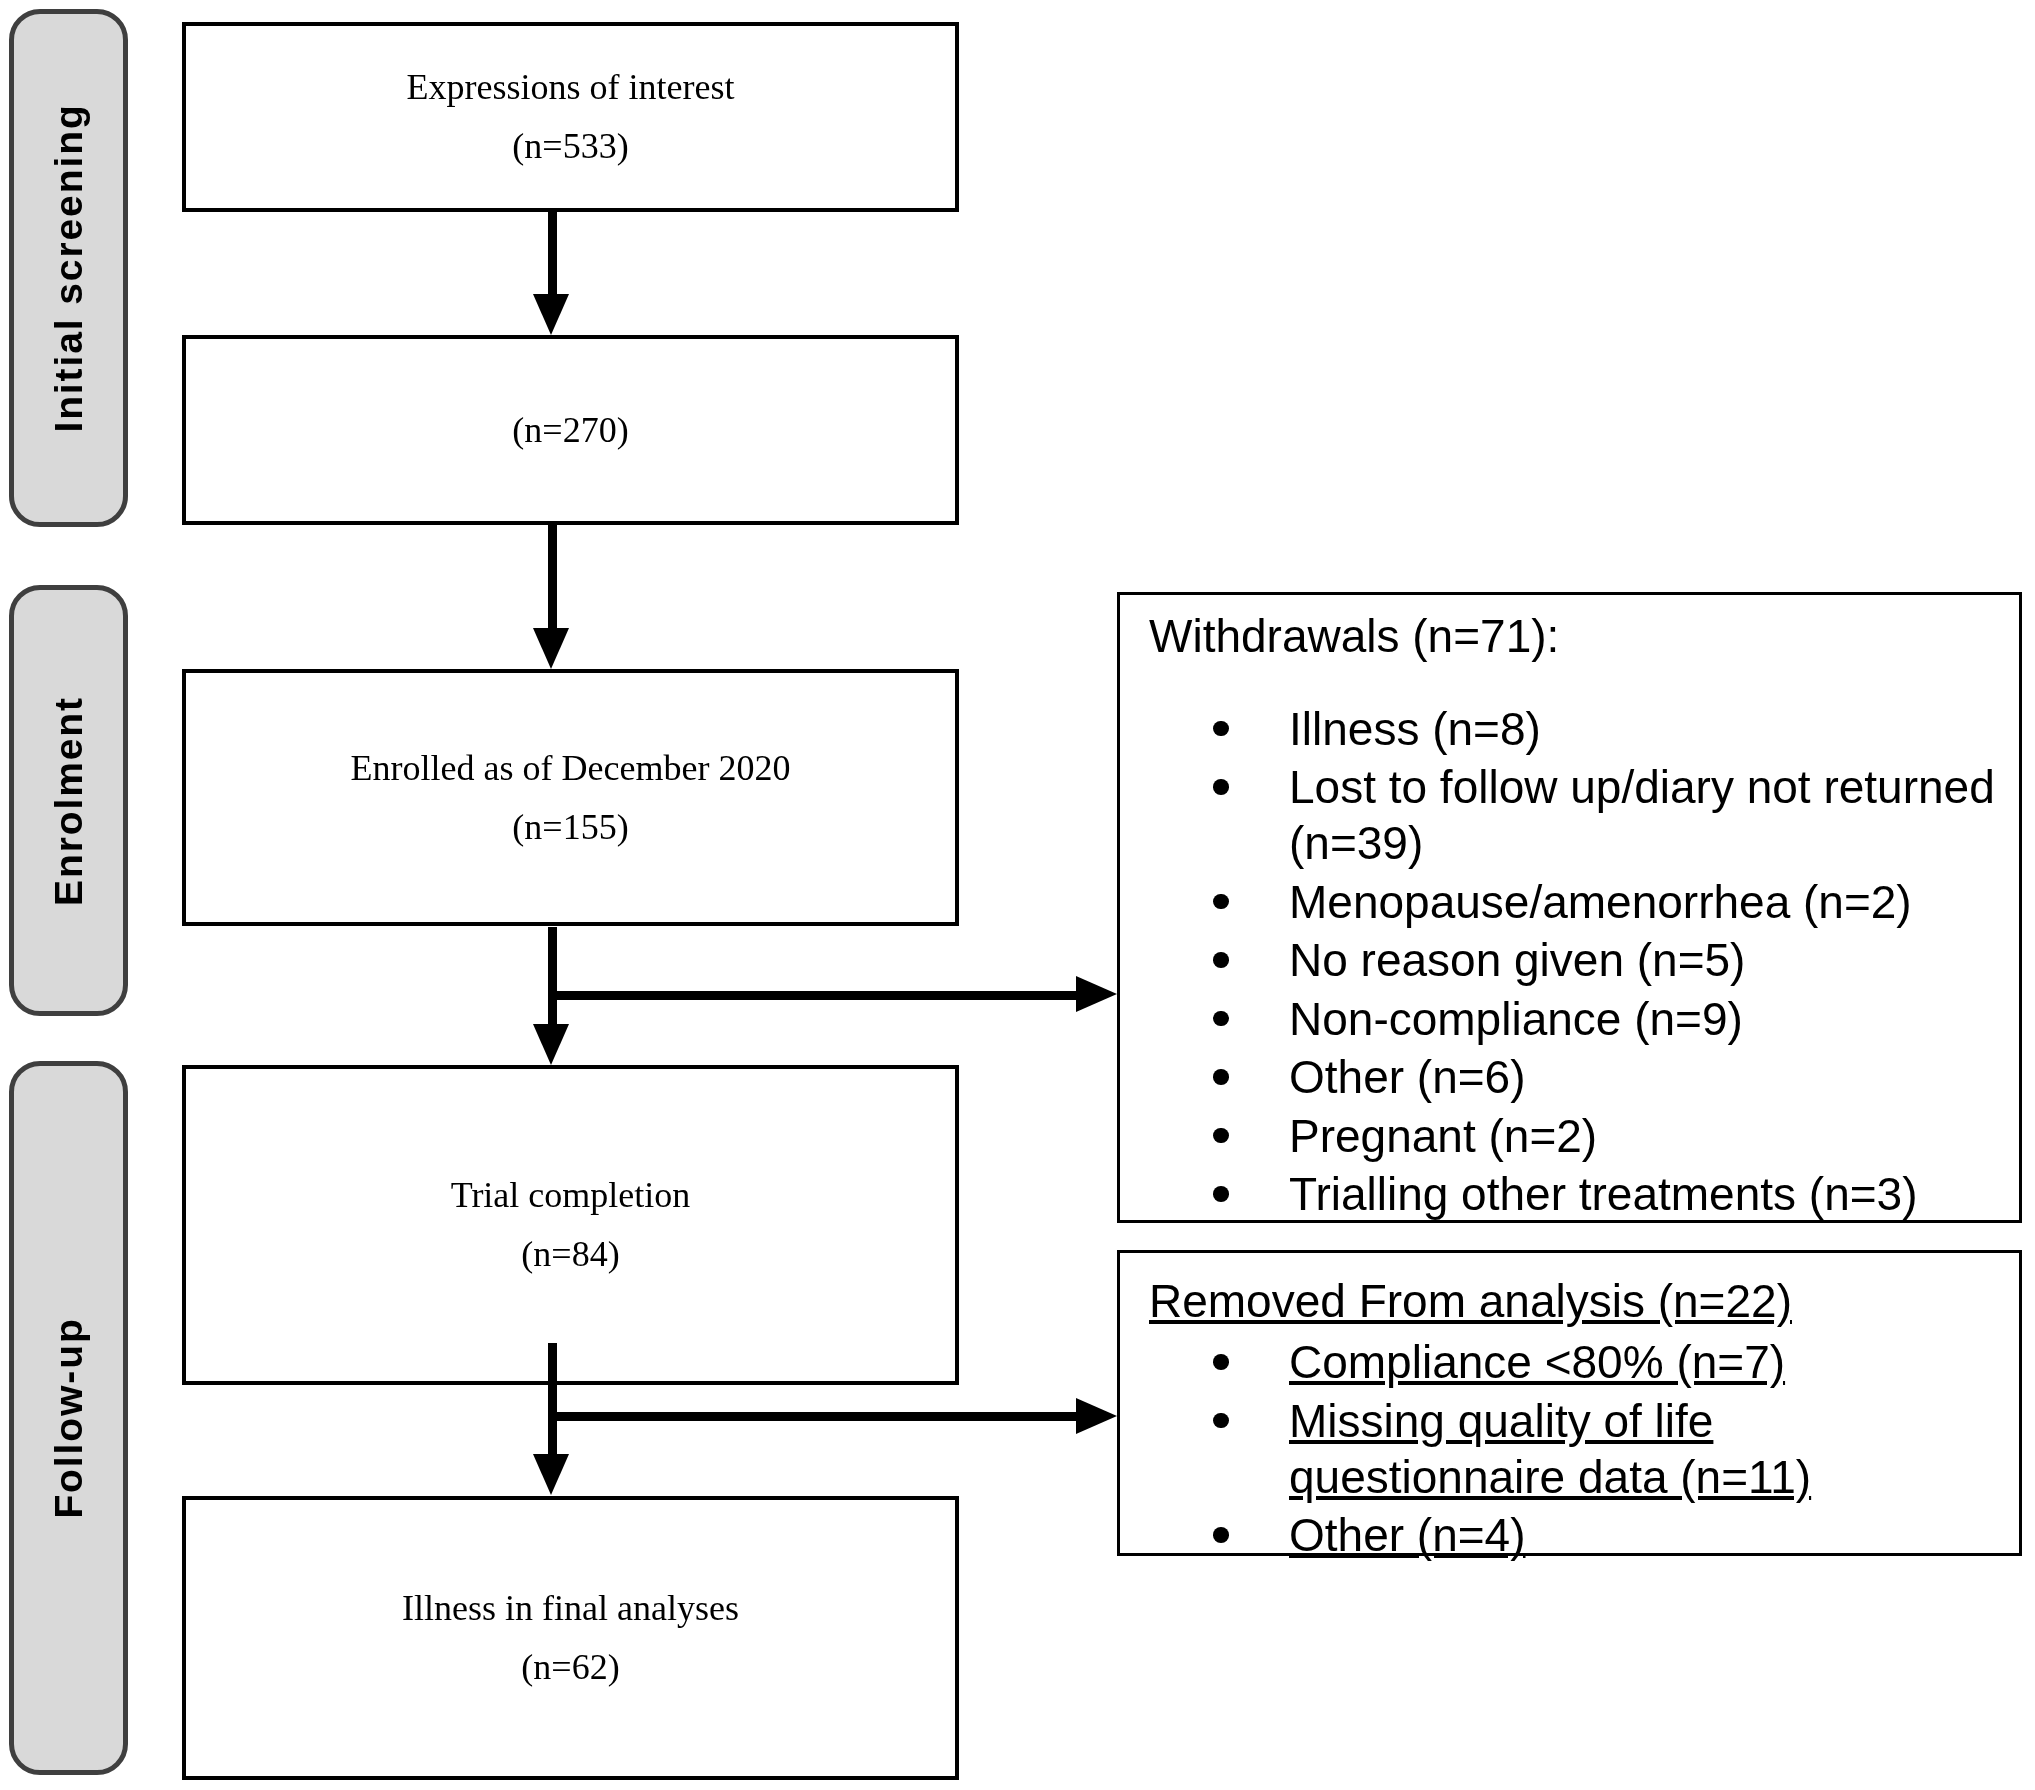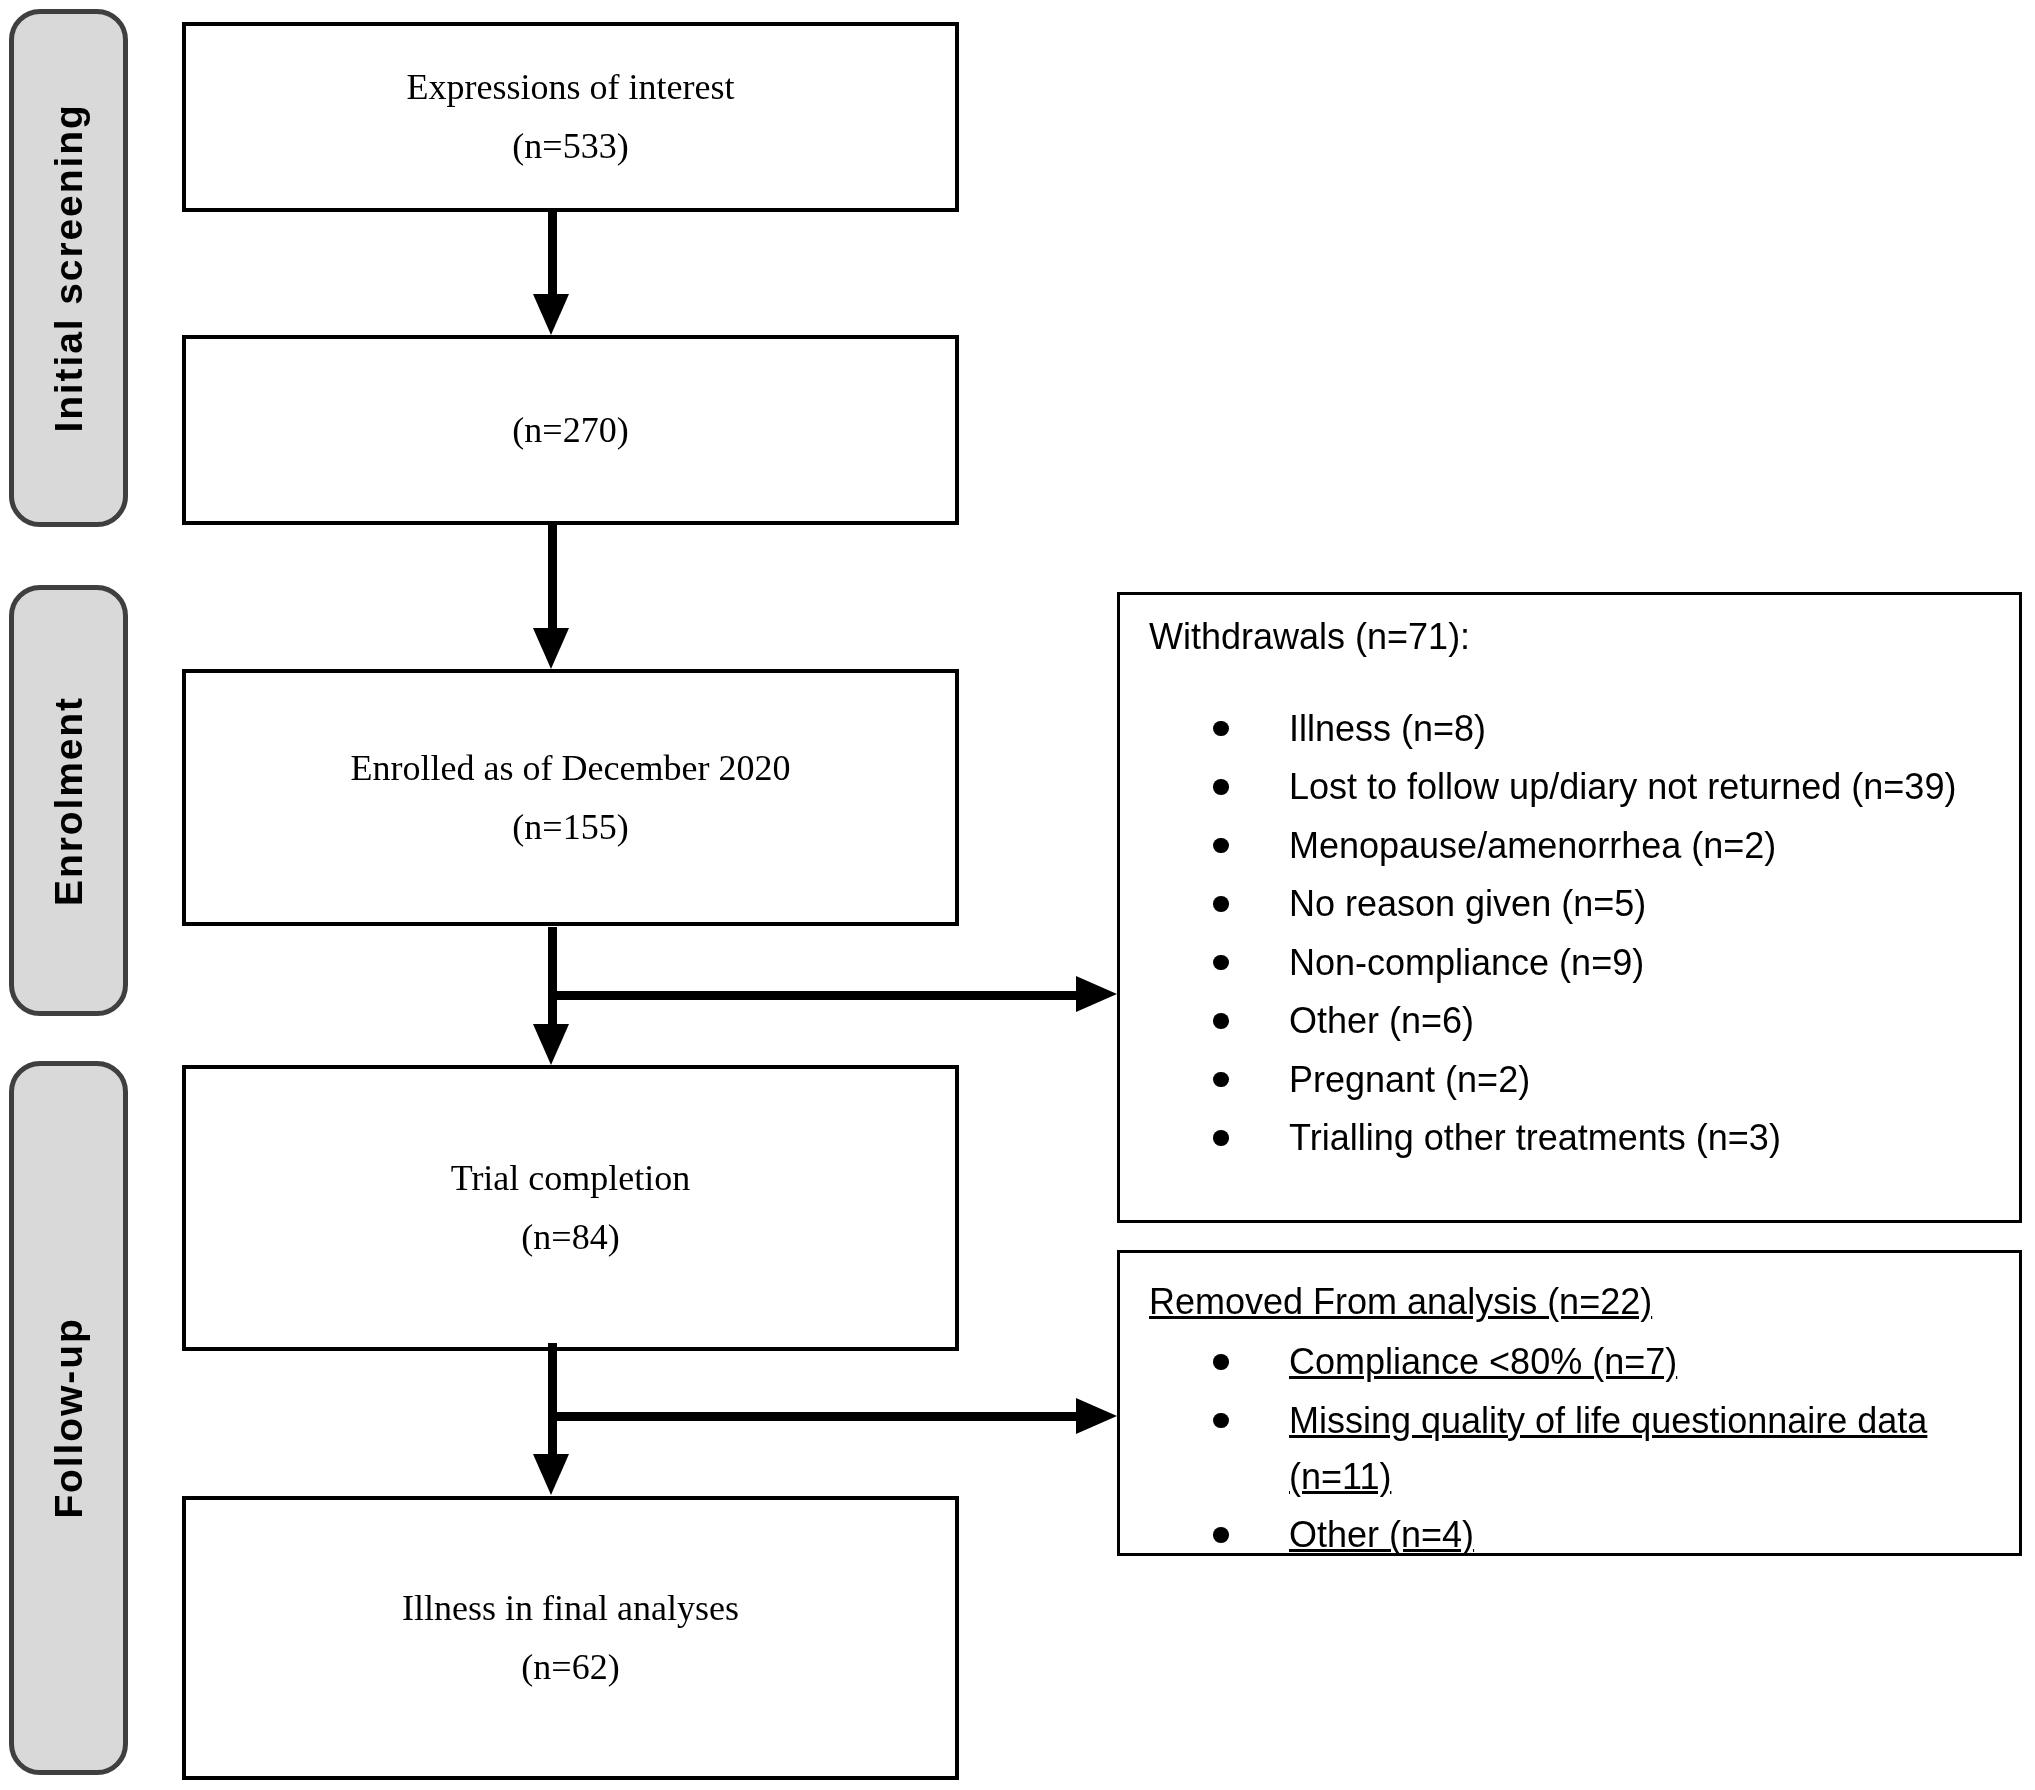--- a/index.html
+++ b/index.html
@@ -48,21 +48,21 @@
     line-height: 59px;
     font-family: Liberation Serif, serif;
   }
   
   .sbox {
     position: absolute;
     left: 1117px;
     width: 905px;
     background: #ffffff;
     border: 3.7px solid #000000;
-    font-size: 36px;
+    font-size: 46px;
     padding: 13.7px 24px 0 29px;
   }
   .sbox .title { line-height: 55px; }
   .sbox ul { list-style: none; margin: 8.7px 0 0 0; padding: 0 0 0 140px; }
   .sbox li { position: relative; line-height: 56px; margin-bottom: 2.5px; }
   .sbox li::before {
     content: "";
     position: absolute;
     left: -76px;
     top: 20px;
@@ -108,21 +108,21 @@
     <div>Expressions of interest</div>
     <div>(n=533)</div>
   </div>
   <div class="fbox" style="top:335px; height:190px;">
     <div>(n=270)</div>
   </div>
   <div class="fbox" style="top:669px; height:257px;">
     <div>Enrolled as of December 2020</div>
     <div>(n=155)</div>
   </div>
-  <div class="fbox" style="top:1065px; height:286px;">
+  <div class="fbox" style="top:1065px; height:320px;">
     <div>Trial completion</div>
     <div>(n=84)</div>
   </div>
   <div class="fbox" style="top:1496px; height:284px;">
     <div>Illness in final analyses</div>
     <div>(n=62)</div>
   </div>
 
   <div class="sbox" style="top:592px; height:631px;">
     <div class="title">Withdrawals (n=71):</div>

